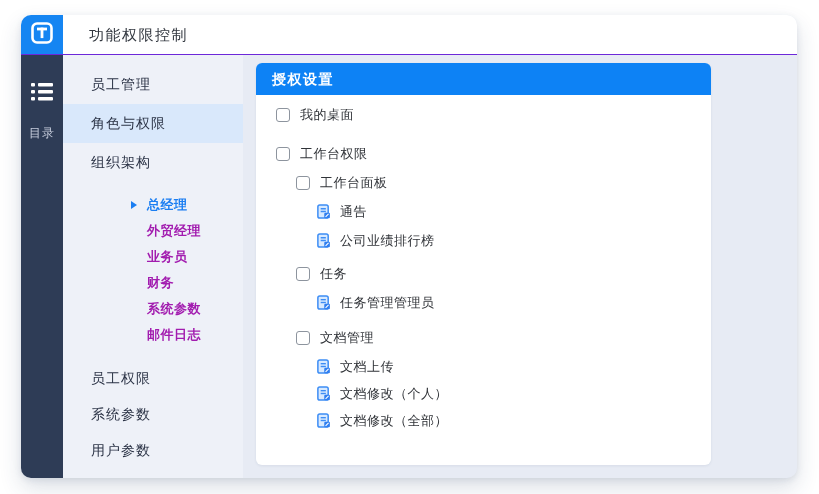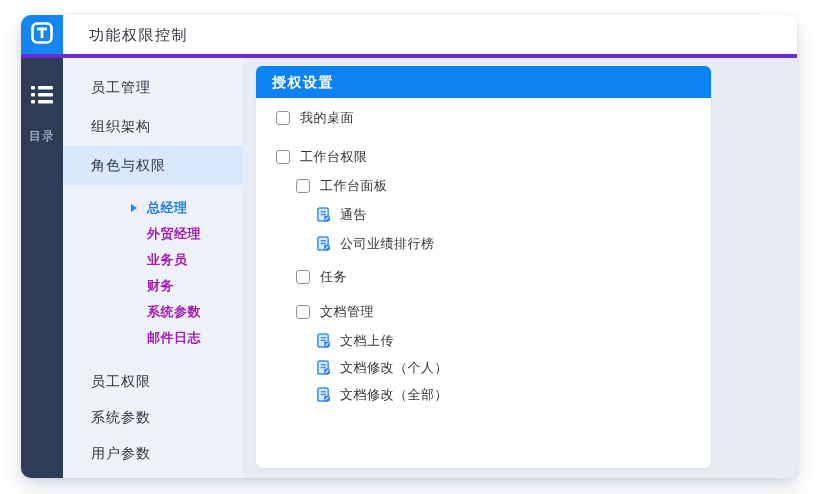--- a/index.html
+++ b/index.html
@@ -5,21 +5,21 @@
   * { margin:0; padding:0; box-sizing:border-box; }
   html,body { width:819px; height:494px; background:#ffffff; overflow:hidden;
     font-family:"Liberation Sans","DejaVu Sans",sans-serif; }
 
   .window { position:absolute; left:21px; top:15px; width:776px; height:463px;
     border-radius:10px; overflow:hidden; background:#e7ebf4; display:flex; flex-direction:column;
     box-shadow:0 10px 22px rgba(40,60,100,.16), 0 2px 6px rgba(40,60,100,.10); }
 
   
   .topbar { flex:0 0 40px; background:#ffffff; display:flex; align-items:stretch;
-    border-bottom:4px solid #6d28d9; }
+    border-bottom:1px solid #6d28d9; }
   .logo-tile { width:42px; background:#1585f2; display:flex; align-items:center; justify-content:center; }
   .app-title { line-height:39px; padding-left:26px; font-size:15px; color:#32373f; letter-spacing:1.5px; }
 
   
   .body-row { flex:1; display:flex; min-height:0; }
 
   .rail { flex:0 0 42px; background:#2e3c56; display:flex; flex-direction:column; align-items:center; padding-top:28px; }
   .rail-icon { margin-bottom:20px; }
   .rail-label { color:#c7cedd; font-size:12px; letter-spacing:1px; }
 
@@ -78,22 +78,22 @@
           <rect x="7" y="7" width="15" height="3.6" rx="1" fill="#ffffff"></rect>
           <rect x="0" y="14" width="4" height="3.6" rx="1" fill="#ffffff"></rect>
           <rect x="7" y="14" width="15" height="3.6" rx="1" fill="#ffffff"></rect>
         </svg>
       </span>
       <span class="rail-label">目录</span>
     </div>
 
     <div class="menu">
       <div class="menu-item">员工管理</div>
+      <div class="menu-item active">角色与权限</div>
       <div class="menu-item">组织架构</div>
-      <div class="menu-item active">角色与权限</div>
 
       <div class="submenu">
         <div class="submenu-item selected">
           <span class="tri"></span>
           <span>总经理</span>
         </div>
         <div class="submenu-item">外贸经理</div>
         <div class="submenu-item">业务员</div>
         <div class="submenu-item">财务</div>
         <div class="submenu-item">系统参数</div>
@@ -151,20 +151,32 @@
               </svg>
             </span>
             <span>公司业绩排行榜</span>
           </div>
 
           <div class="tree-row lv1 mt6">
             <span class="checkbox"></span>
             <span>任务</span>
           </div>
 
+          <div class="tree-row lv2 mt2">
+            <span class="doc-icon">
+              <svg width="15" height="15" viewBox="0 0 16 16">
+                <rect x="2" y="1" width="11" height="14" rx="2" fill="#d8eaff" stroke="#3d8df5" stroke-width="1.6"></rect>
+                <line x1="5" y1="5" x2="10.5" y2="5" stroke="#3d8df5" stroke-width="1.5"></line>
+                <line x1="5" y1="8" x2="10.5" y2="8" stroke="#3d8df5" stroke-width="1.5"></line>
+                <rect x="8.8" y="9.2" width="6" height="6" rx="1.2" fill="#2f7ef0"></rect>
+                <line x1="10.2" y1="13.8" x2="13.4" y2="10.6" stroke="#ffffff" stroke-width="1.1"></line>
+              </svg>
+            </span>
+            <span>任务管理管理员</span>
+          </div>
 
           <div class="tree-row lv1 mt8">
             <span class="checkbox"></span>
             <span>文档管理</span>
           </div>
 
           <div class="tree-row lv2 mt2">
             <span class="doc-icon">
               <svg width="15" height="15" viewBox="0 0 16 16">
                 <rect x="2" y="1" width="11" height="14" rx="2" fill="#d8eaff" stroke="#3d8df5" stroke-width="1.6"></rect>

